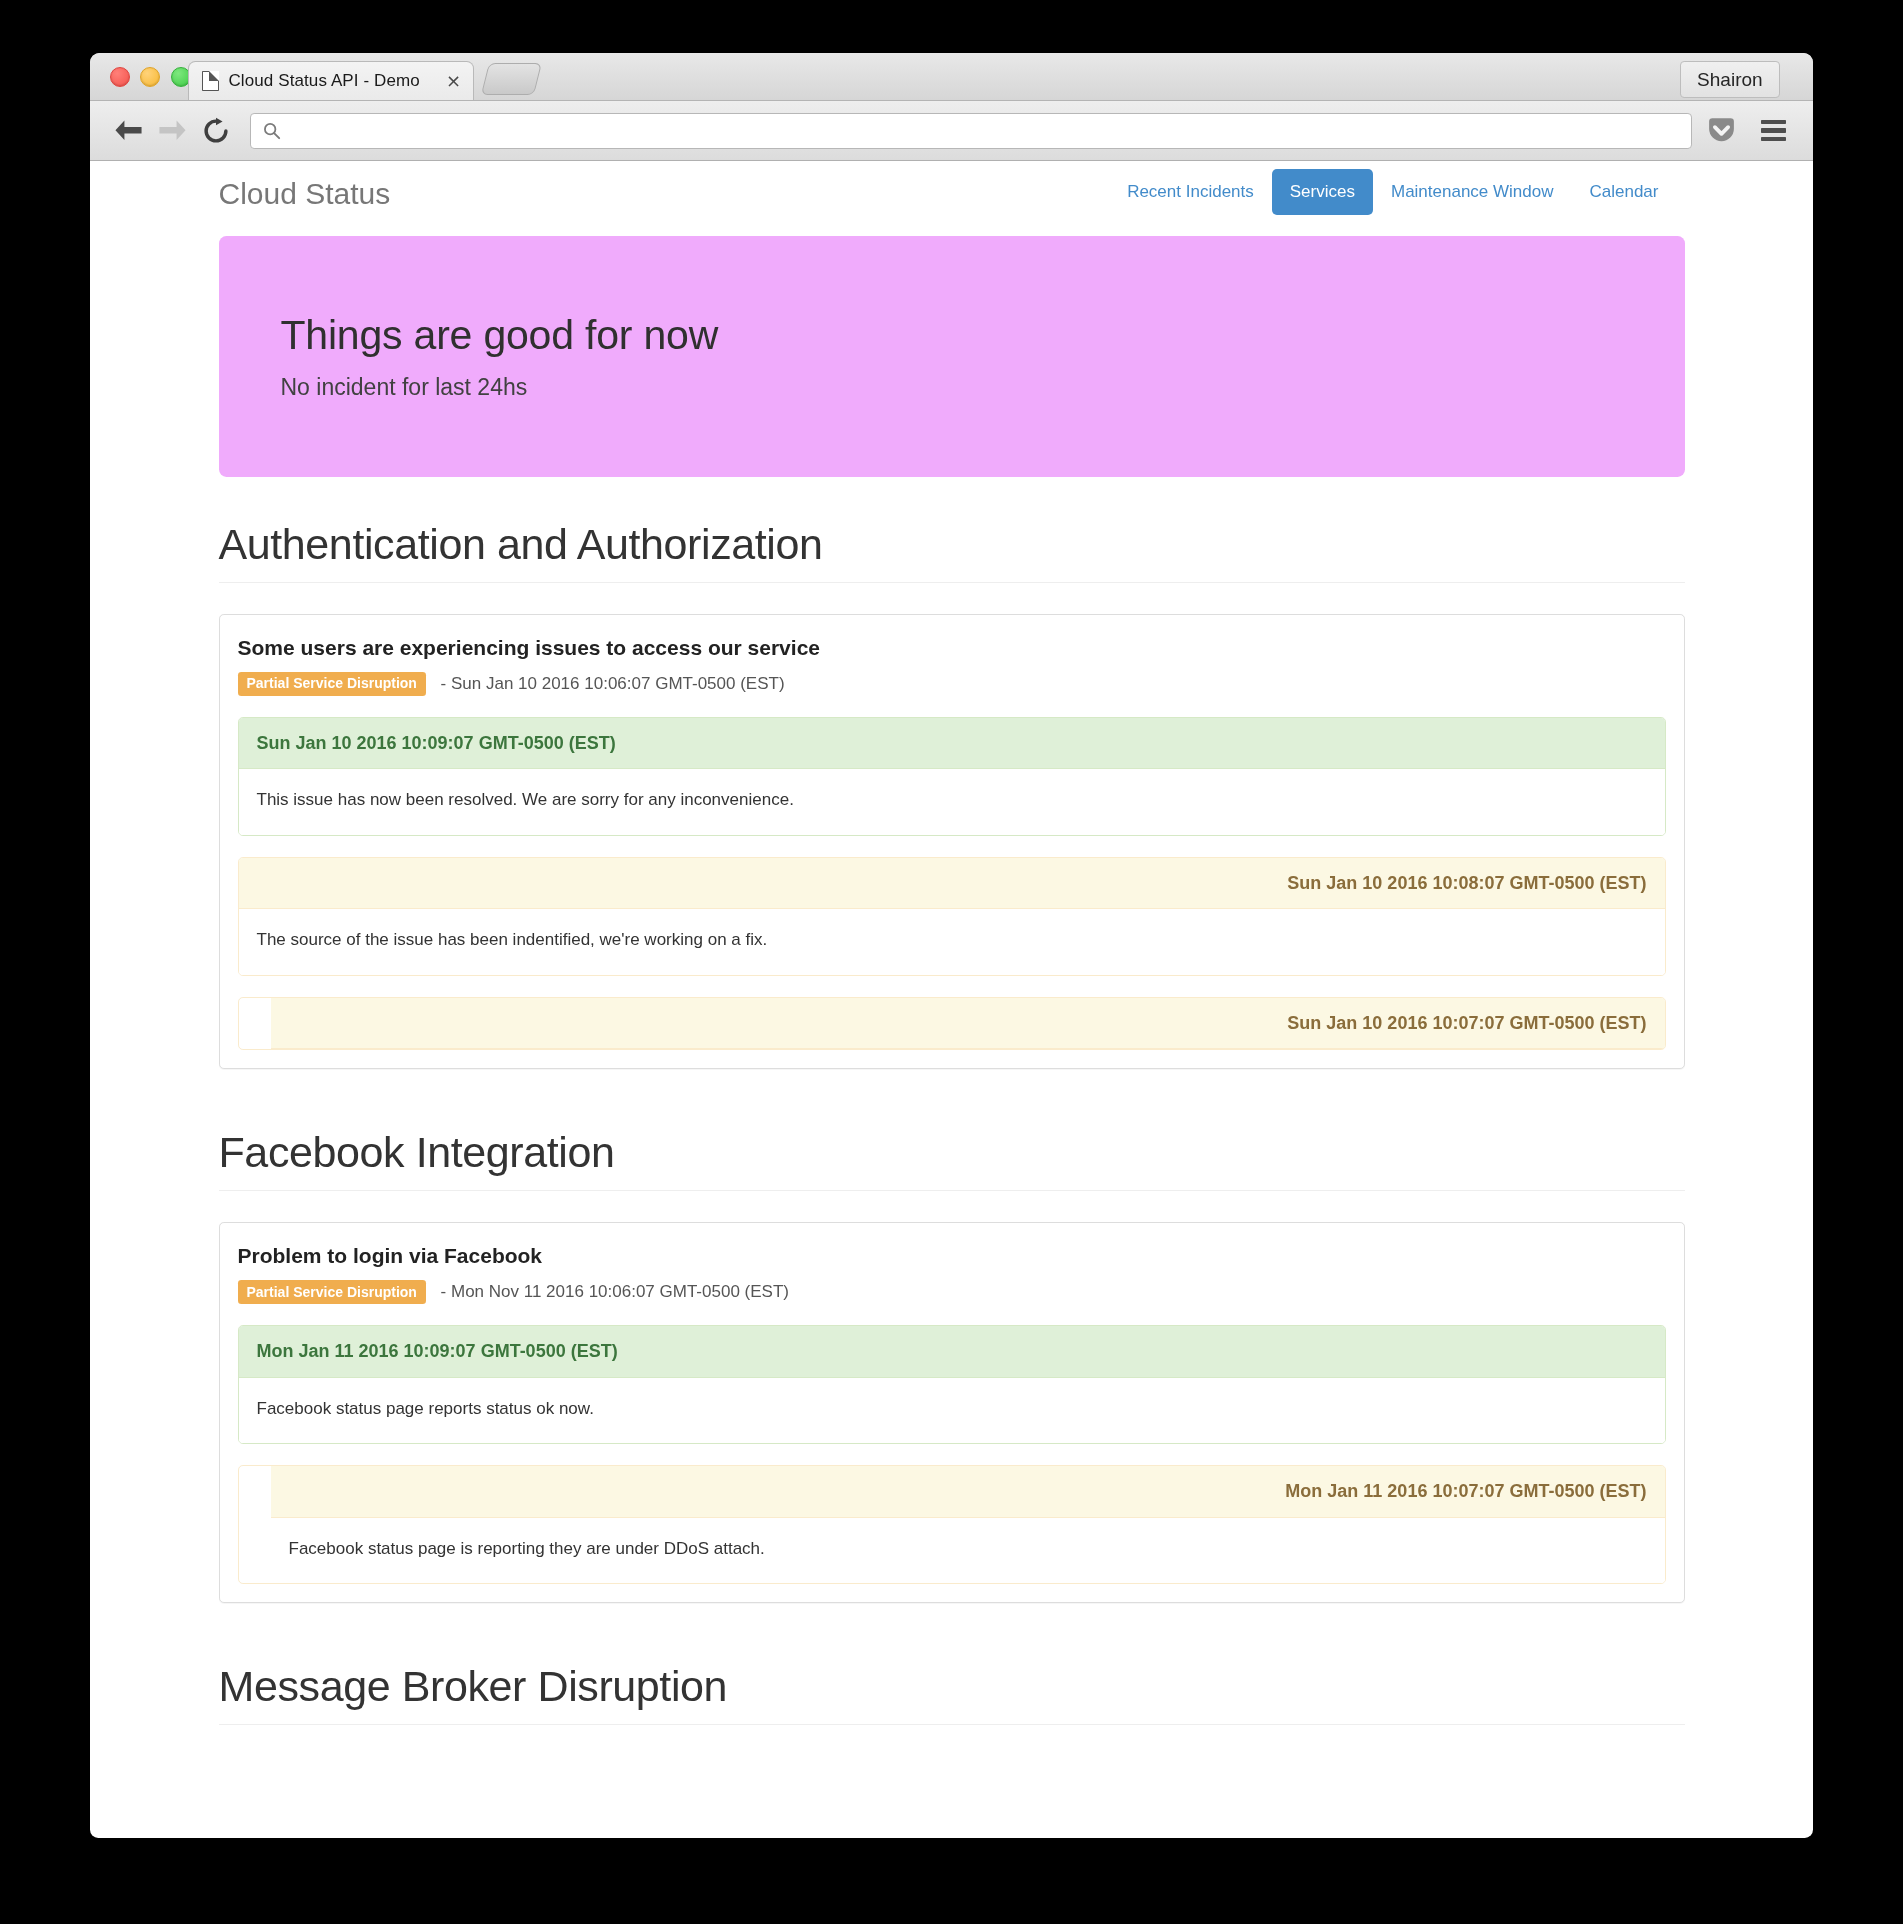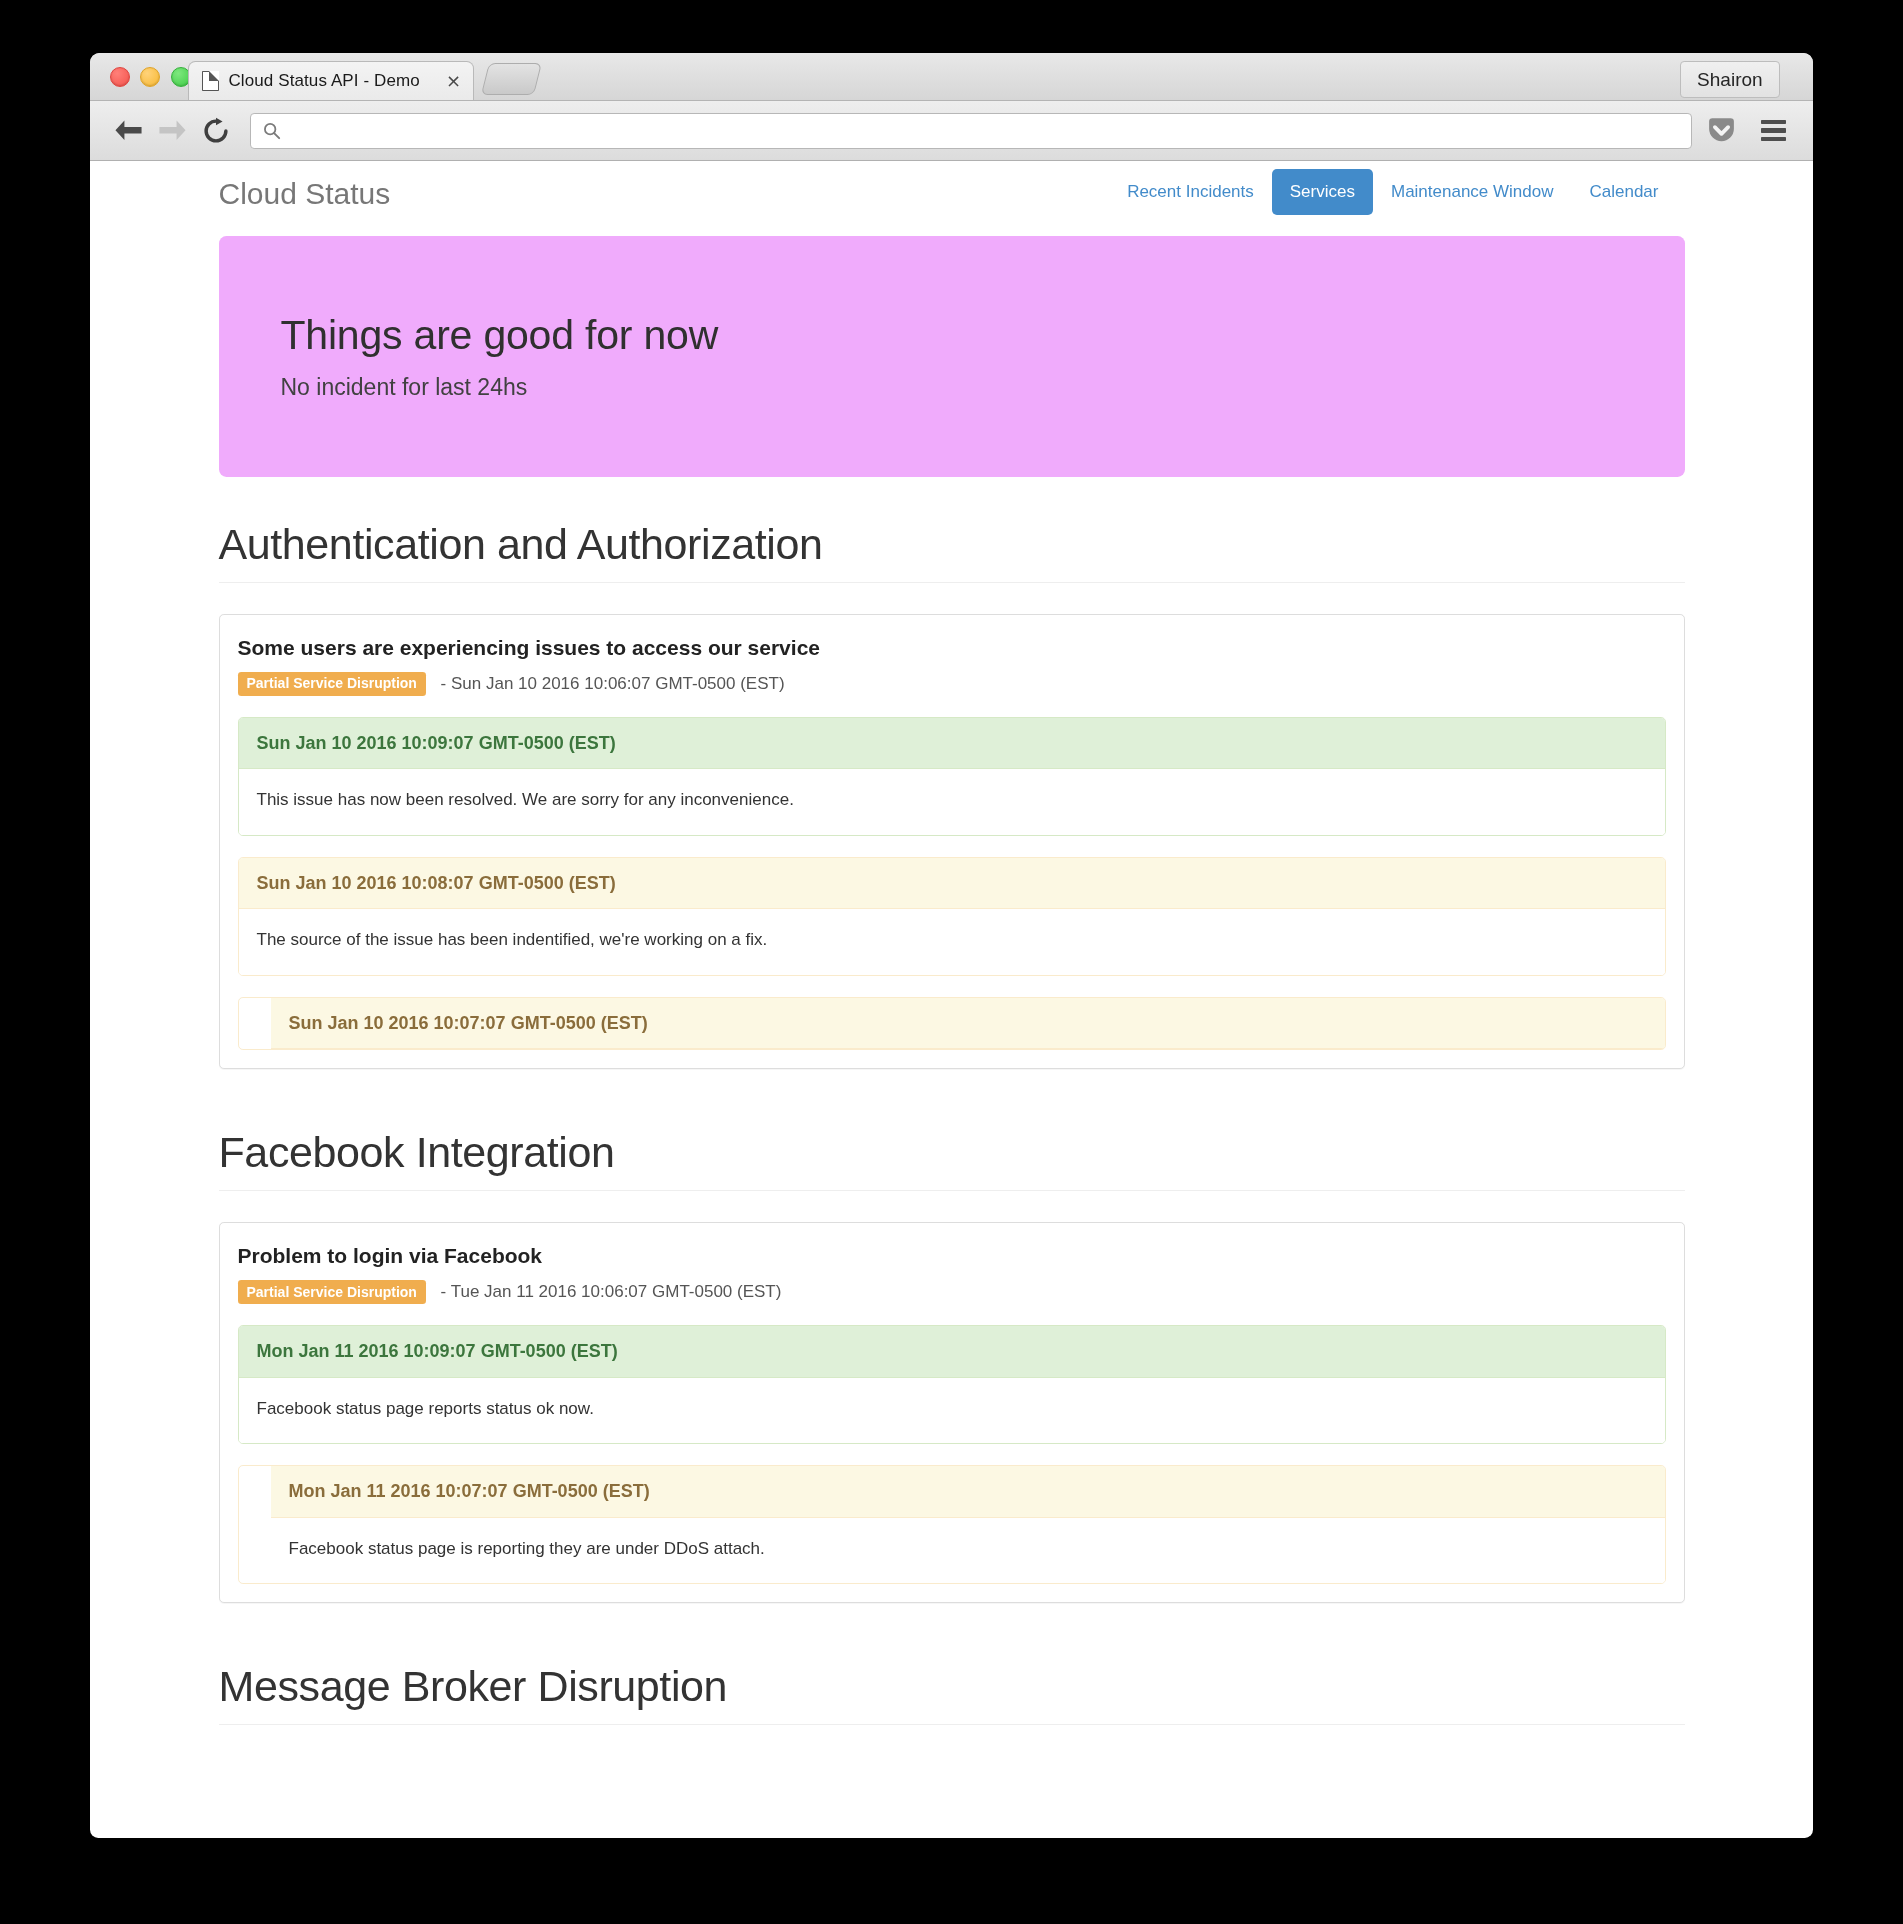--- a/index.html
+++ b/index.html
@@ -322,20 +322,21 @@
   }
   .update-panel.success .update-head {
     background: #dff0d8;
     color: #3c763d;
     border-bottom: 0.8px solid #d6e9c6;
   }
   .update-panel.warning .update-head {
     background: #fcf8e3;
     color: #8a6d3b;
     border-bottom: 0.8px solid #faebcc;
+    text-align: right;
   }
   .update-body {
     background: #ffffff;
     padding: 21px 18px 24.5px 18px;
     font-size: 17px;
     color: #333333;
   }
 </style>
 </head>
 <body>
@@ -446,21 +447,21 @@
         </div>
       </div>
 
       <div class="service-section" style="margin-top:59px;">
         <h2 class="service-title">Facebook Integration</h2>
 
         <div class="incident-panel">
           <div class="incident-title">Problem to login via Facebook</div>
           <div class="incident-meta">
             <span class="badge-warning">Partial Service Disruption</span>
-            <span class="incident-date">- Tue Jan 11 2016 10:06:07 GMT-0500 (EST)</span>
+            <span class="incident-date">- Mon Nov 11 2016 10:06:07 GMT-0500 (EST)</span>
           </div>
 
           <div class="update-panel success">
             <div class="update-head">Mon Jan 11 2016 10:09:07 GMT-0500 (EST)</div>
             <div class="update-body">Facebook status page reports status ok now.</div>
           </div>
 
           <div class="update-panel warning">
             <div class="update-head">Mon Jan 11 2016 10:07:07 GMT-0500 (EST)</div>
             <div class="update-body">Facebook status page is reporting they are under DDoS attach.</div>

